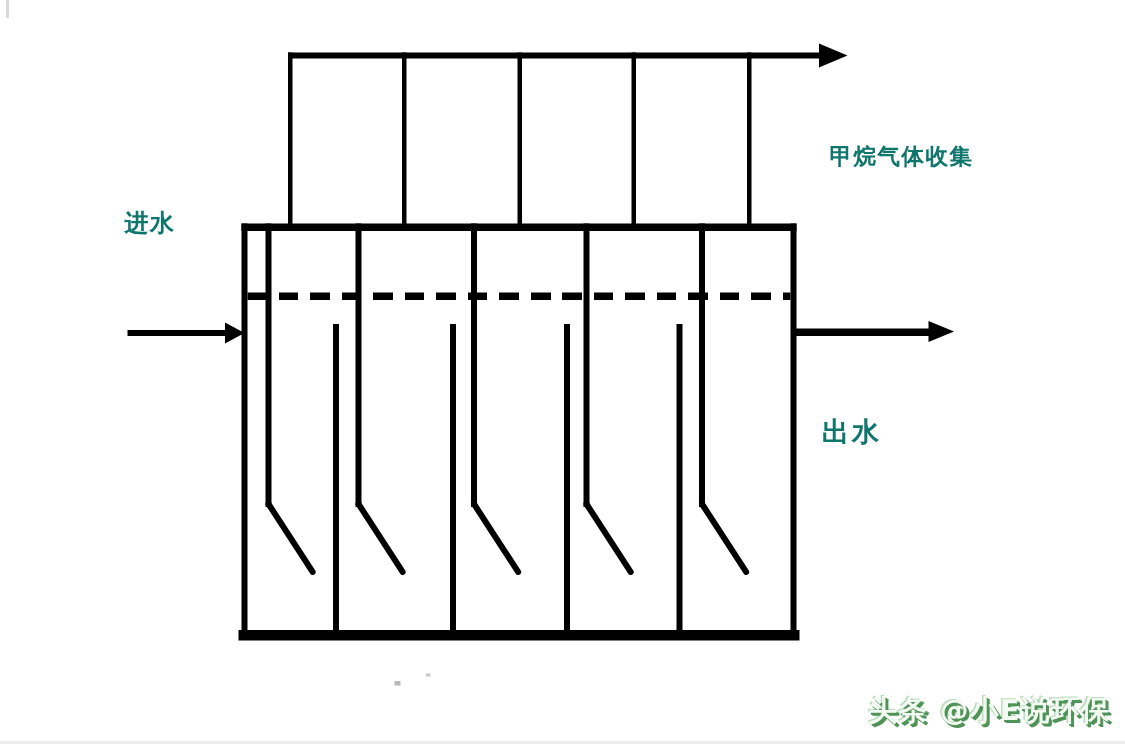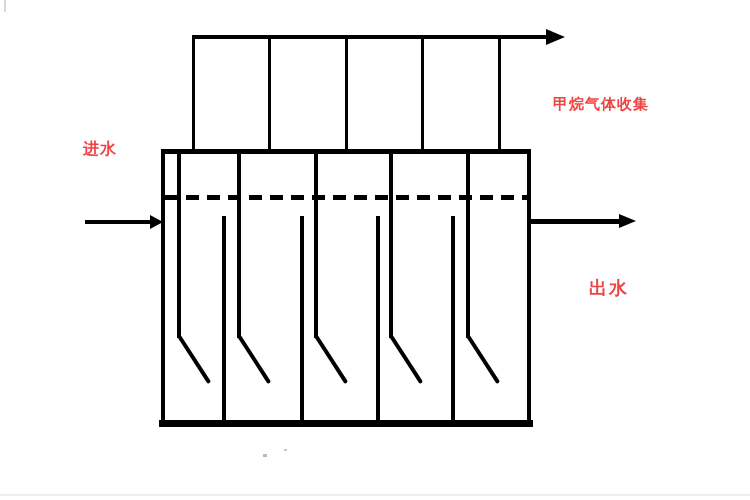--- a/index.html
+++ b/index.html
@@ -11,24 +11,24 @@
   .ink{background:#000;}
   
   .pipe{top:35px;height:117px;width:3px;}
   
   .baffle{top:149px;height:189px;width:4px;}
   .foot{top:334px;width:58px;height:4px;transform:rotate(57deg);transform-origin:2px 2px;border-radius:2px;}
   .partition{top:216px;height:206px;width:4px;}
   
   .head{width:0;height:0;border-style:solid;border-color:transparent;border-left-color:#000;}
   
-  .lbl{color:#ef4444;font-weight:bold;white-space:nowrap;}
+  .lbl{color:#0f766e;font-weight:bold;white-space:nowrap;}
   .lbl-inlet{left:83px;top:139px;font-size:16px;letter-spacing:1px;}
   .lbl-gas{left:553px;top:95px;font-size:15px;letter-spacing:1px;}
-  .lbl-outlet{left:589px;top:276px;font-size:18px;letter-spacing:2px;}
+  .lbl-outlet{left:548px;top:276px;font-size:18px;letter-spacing:2px;}
   .lbl-caption{left:302px;top:449px;font-size:20px;letter-spacing:0px;}
   .watermark{
     left:579px;top:461px;font-family:"DejaVu Sans","Liberation Sans",sans-serif;
     font-weight:bold;font-size:19px;letter-spacing:1px;white-space:nowrap;
     color:#f2faf2;
     text-shadow:2px 2px 0 #4f9357,1px 1px 0 #4f9357,-1px -1px 0 #b9dcbc;
   }
   
   .faint{background:#d9d9d9;}
 </style>
@@ -78,14 +78,15 @@
   <div class="abs ink" style="left:85px;top:220px;width:67px;height:4px;"></div>
   <div class="abs head" style="left:150px;top:215px;border-width:7px 0 7px 13px;"></div>
 
   <div class="abs ink" style="left:530px;top:219px;width:93px;height:5px;"></div>
   <div class="abs head" style="left:619px;top:214px;border-width:7px 0 7px 17px;"></div>
 
   <div class="abs lbl lbl-inlet">进水</div>
   <div class="abs lbl lbl-gas">甲烷气体收集</div>
   <div class="abs lbl lbl-outlet">出水</div>
 
+  <div class="abs watermark">头条 @小E说环保</div>
 
 </div>
 
 </body></html>

